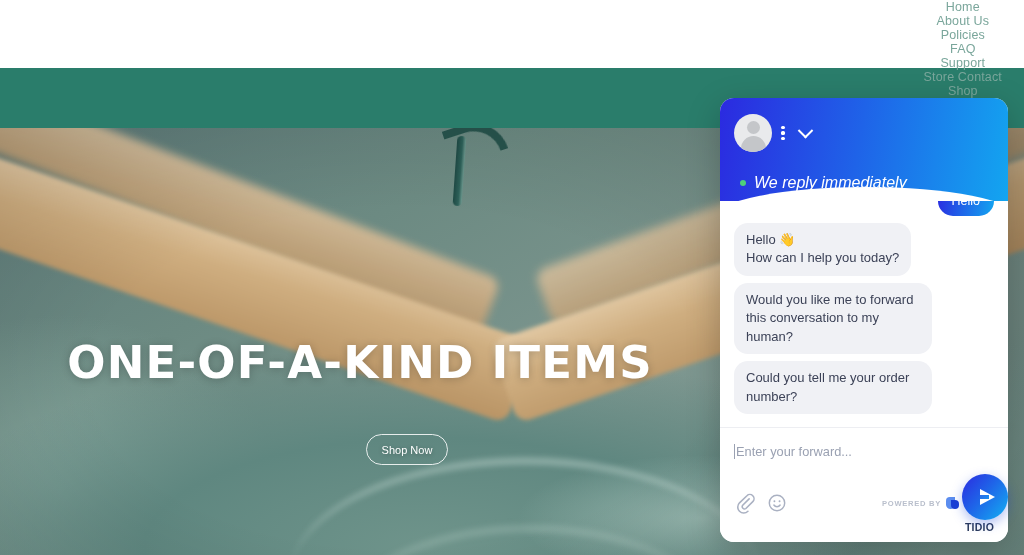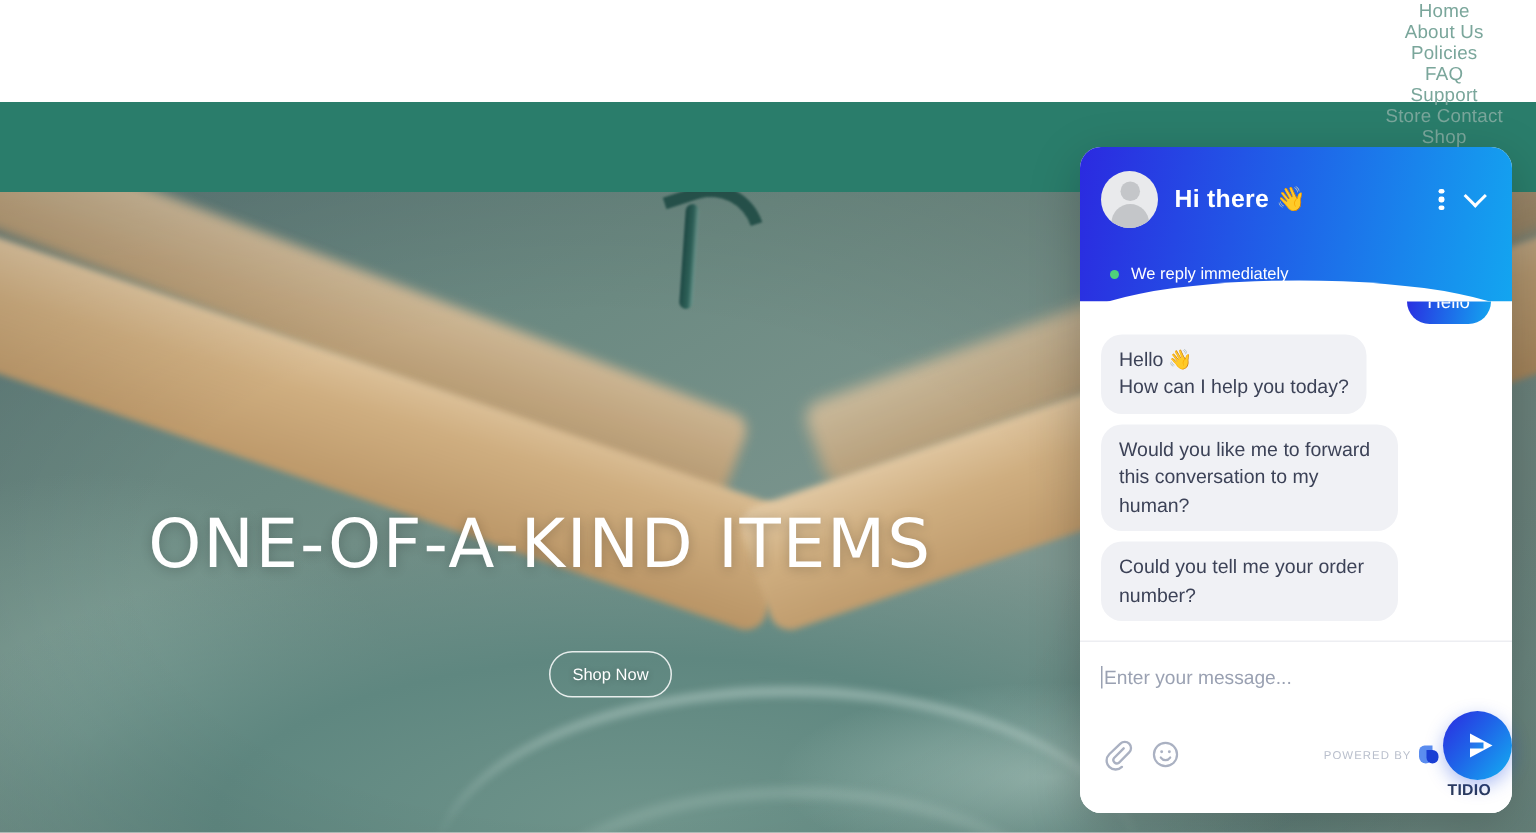--- a/index.html
+++ b/index.html
@@ -152,21 +152,21 @@
   }
   .hero-vignette {
     position: absolute; inset: 0;
     background: radial-gradient(ellipse 760px 420px at 400px 250px, rgba(0,0,0,0) 40%, rgba(0,0,0,.18) 100%);
   }
 
   .hero-title {
     position: absolute; left: 0; top: 336px; width: 720px;
     text-align: center;
     font-family: "DejaVu Sans", sans-serif;
-    font-weight: 400;
+    font-weight: 700;
     font-size: 45px;
     letter-spacing: 1.2px;
     color: #ffffff;
     text-shadow: 0 1px 8px rgba(0,0,0,.22);
     z-index: 3;
   }
   .shop-now {
     position: absolute; left: 366px; top: 434px;
     width: 82px; height: 31px;
     border: 1px solid rgba(255,255,255,.85);
@@ -235,21 +235,21 @@
     width: 11px; height: 11px;
     border-right: 2.2px solid #ffffff;
     border-bottom: 2.2px solid #ffffff;
     transform: rotate(45deg) translate(-2px,-2px);
   }
   .chat-status {
     display: flex; align-items: center; gap: 8px;
     padding: 0 0 0 20px; height: 30px;
   }
   .status-dot { width: 6px; height: 6px; border-radius: 50%; background: #4fd07a; flex: 0 0 6px; }
-  .status-text { color: #ffffff; font-size: 11px; }
+  .status-text { color: #ffffff; font-size: 16px; font-style: italic; }
   .header-curve {
     position: absolute; left: -4px; bottom: -16px;
     width: 300px; height: 30px;
     background: #ffffff;
     border-radius: 50% 50% 0 0 / 100% 100% 0 0;
   }
 
   .chat-body {
     flex: 1 1 auto;
     position: relative;
@@ -299,21 +299,21 @@
     font-size: 12.8px; color: #9aa1b2;
   }
   .input-tools {
     display: flex; align-items: center; margin-top: 11px;
   }
   .tool-icon { width: 22px; height: 22px; margin-right: 10px; cursor: pointer; }
   .powered {
     margin-left: auto; display: flex; align-items: center; gap: 5px;
   }
   .powered-label {
-    font-size: 7.6px; letter-spacing: .7px; color: #b9bfcc; font-weight: 400;
+    font-size: 7.6px; letter-spacing: .7px; color: #b9bfcc; font-weight: 700;
   }
   .tidio-mark {
     width: 14px; height: 14px; position: relative;
   }
   .tidio-mark .a {
     position: absolute; left: 0; top: 1px; width: 9px; height: 12px;
     background: #5b8def; border-radius: 5px 0 6px 6px;
   }
   .tidio-mark .b {
     position: absolute; left: 5px; top: 4px; width: 8px; height: 9px;
@@ -380,24 +380,20 @@
         <div class="cart-count">0</div>
       </div>
     </div>
   </div>
 
   <div class="chat">
 
     <div class="chat-header">
       <div class="chat-header-top">
         <div class="avatar"></div>
-        <div class="chat-title">
-          <span>Hi there</span>
-          <span class="wave">👋</span>
-        </div>
         <div class="hdr-btn">
           <span class="dots">
               <i></i>
               <i></i>
               <i></i>
             </span>
         </div>
         <div class="hdr-btn">
           <span class="chev"></span>
         </div>
@@ -427,21 +423,21 @@
         <div class="bubble-bot">Would you like me to forward this conversation to my human?</div>
       </div>
       <div class="msg-row bot">
         <div class="bubble-bot">Could you tell me your order number?</div>
       </div>
     </div>
 
     <div class="chat-input-area">
       <div class="input-line">
         <span class="caret"></span>
-        <span class="placeholder">Enter your message...</span>
+        <span class="placeholder">Enter your forward...</span>
       </div>
       <div class="input-tools">
         <span class="tool-icon">
           <svg viewBox="0 0 24 24" width="22" height="22" fill="none" stroke="#aab1c2" stroke-width="1.7" stroke-linecap="round">
             <path d="M16.5 7.5l-7 7a2.5 2.5 0 003.5 3.5l7.5-7.5a4.5 4.5 0 00-6.4-6.4L6 11.8a6.5 6.5 0 009.2 9.2"></path>
           </svg>
         </span>
         <span class="tool-icon">
           <svg viewBox="0 0 24 24" width="22" height="22" fill="none" stroke="#aab1c2" stroke-width="1.6">
             <circle cx="12" cy="12" r="8.4"></circle>

